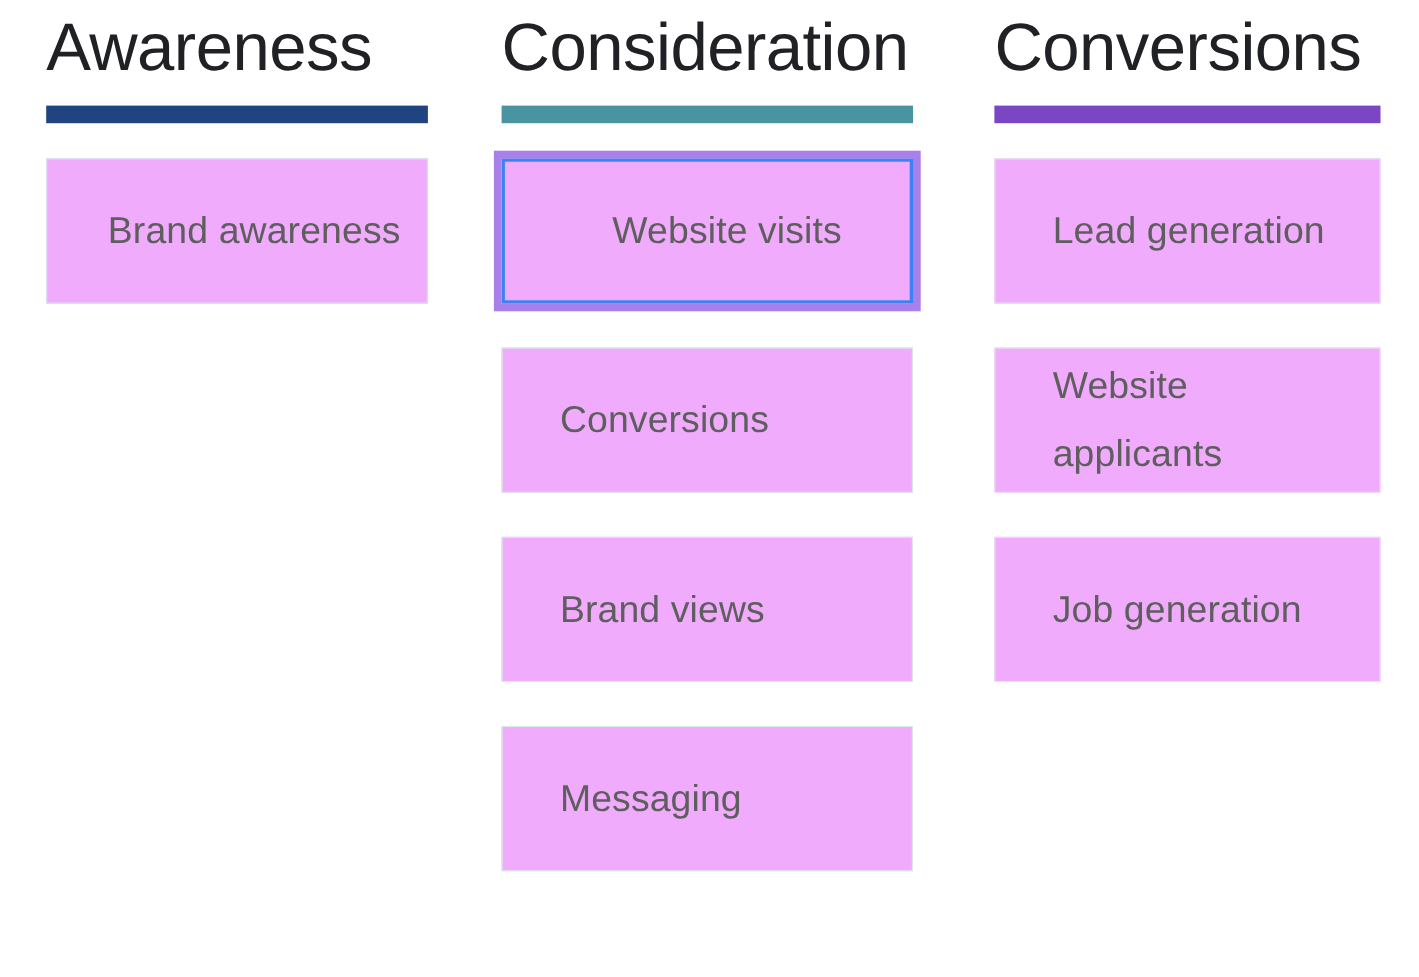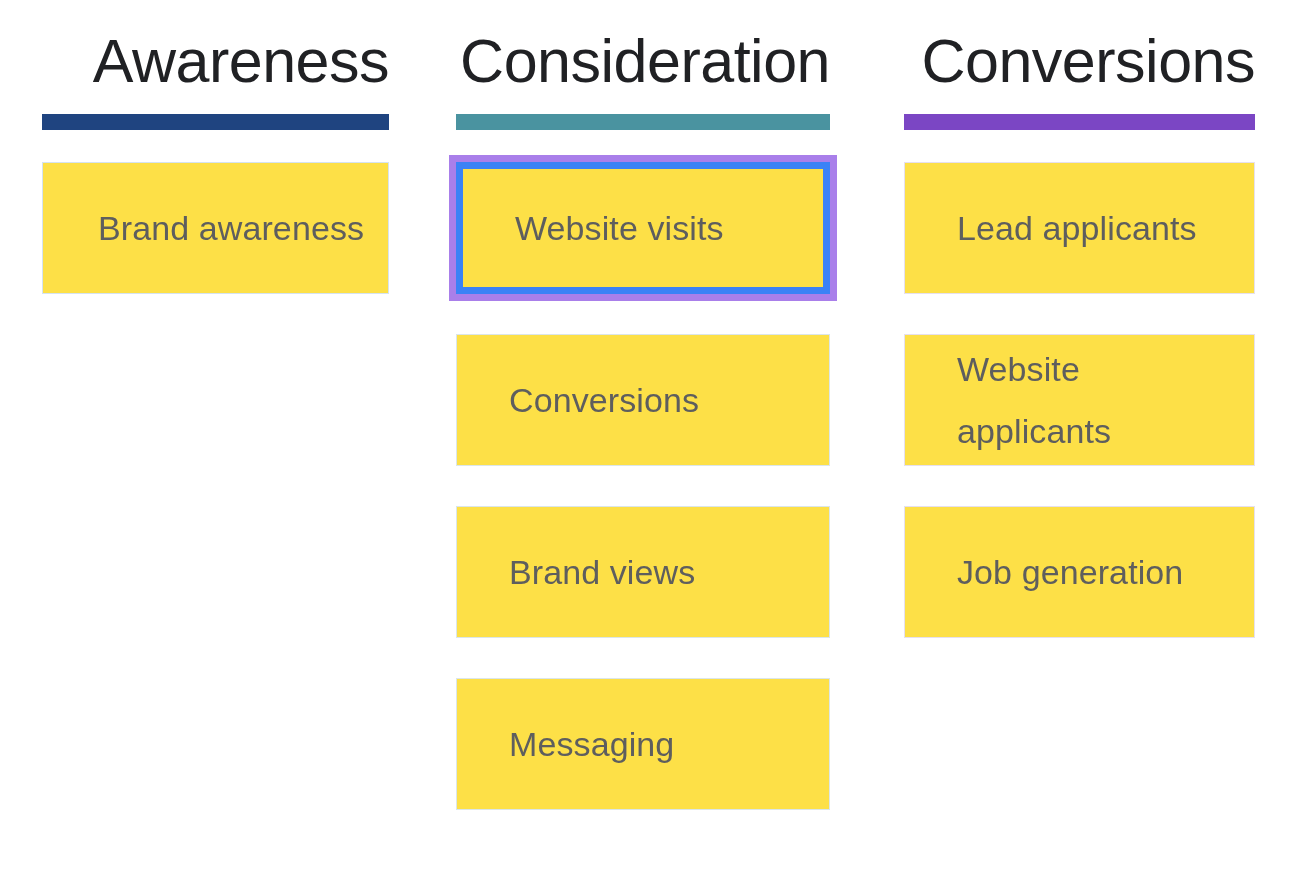--- a/index.html
+++ b/index.html
@@ -34,66 +34,66 @@
   .col-1 { left: 456px; width: 374px; }
   .col-2 { left: 892px; width: 351px; margin-left: 12px; }
 
   .col-heading {
     font-size: 61px;
     line-height: 1.02;
     font-weight: 400;
     color: #202124;
     letter-spacing: -0.5px;
     margin: 0;
-    padding-top: 30px;
+    padding-top: 12px;
     white-space: nowrap;
-    text-align: right;
   }
 
   .accent-bar {
     height: 16px;
     width: 100%;
     margin-top: 22px;
   }
 
   .card-list {
     margin-top: 32px;
     display: block;
   }
 
   .card {
     box-sizing: border-box;
     width: 100%;
     min-height: 132px;
-    background: #fde047;
+    background: #f0abfc;
     border: 1px solid #d5e3f0;
     display: flex;
     align-items: center;
     padding: 0 16px 0 55px;
     margin-bottom: 40px;
   }
 
   .col-1 .card { border-color: #dbe6e9; padding-left: 52px; }
   .col-2 .card { border-color: #e6e0ed; padding-left: 52px; }
 
   .card-label {
     font-size: 34px;
     line-height: 62px;
     color: #5e5e5e;
     font-weight: 400;
     letter-spacing: 0.1px;
   }
 
   
   .card.is-selected {
-    border: 7px solid #3b82f6;
+    border: 3px solid #3b82f6;
     outline: 7px solid #a97fea;
     outline-offset: 0px;
     margin-left: 0;
     margin-bottom: 40px;
+    justify-content: center;
   }
 </style>
 </head>
 <body>
 
 <div class="board">
 
   <div class="column col-0">
     <h2 class="col-heading">Awareness</h2>
     <div class="accent-bar" style="background: rgb(31, 68, 128);"></div>
@@ -121,21 +121,21 @@
         <span class="card-label">Messaging</span>
       </div>
     </div>
   </div>
 
   <div class="column col-2">
     <h2 class="col-heading">Conversions</h2>
     <div class="accent-bar" style="background: rgb(123, 70, 196);"></div>
     <div class="card-list">
       <div class="card">
-        <span class="card-label">Lead applicants</span>
+        <span class="card-label">Lead generation</span>
       </div>
       <div class="card">
         <span class="card-label">Website applicants</span>
       </div>
       <div class="card">
         <span class="card-label">Job generation</span>
       </div>
     </div>
   </div>
 

